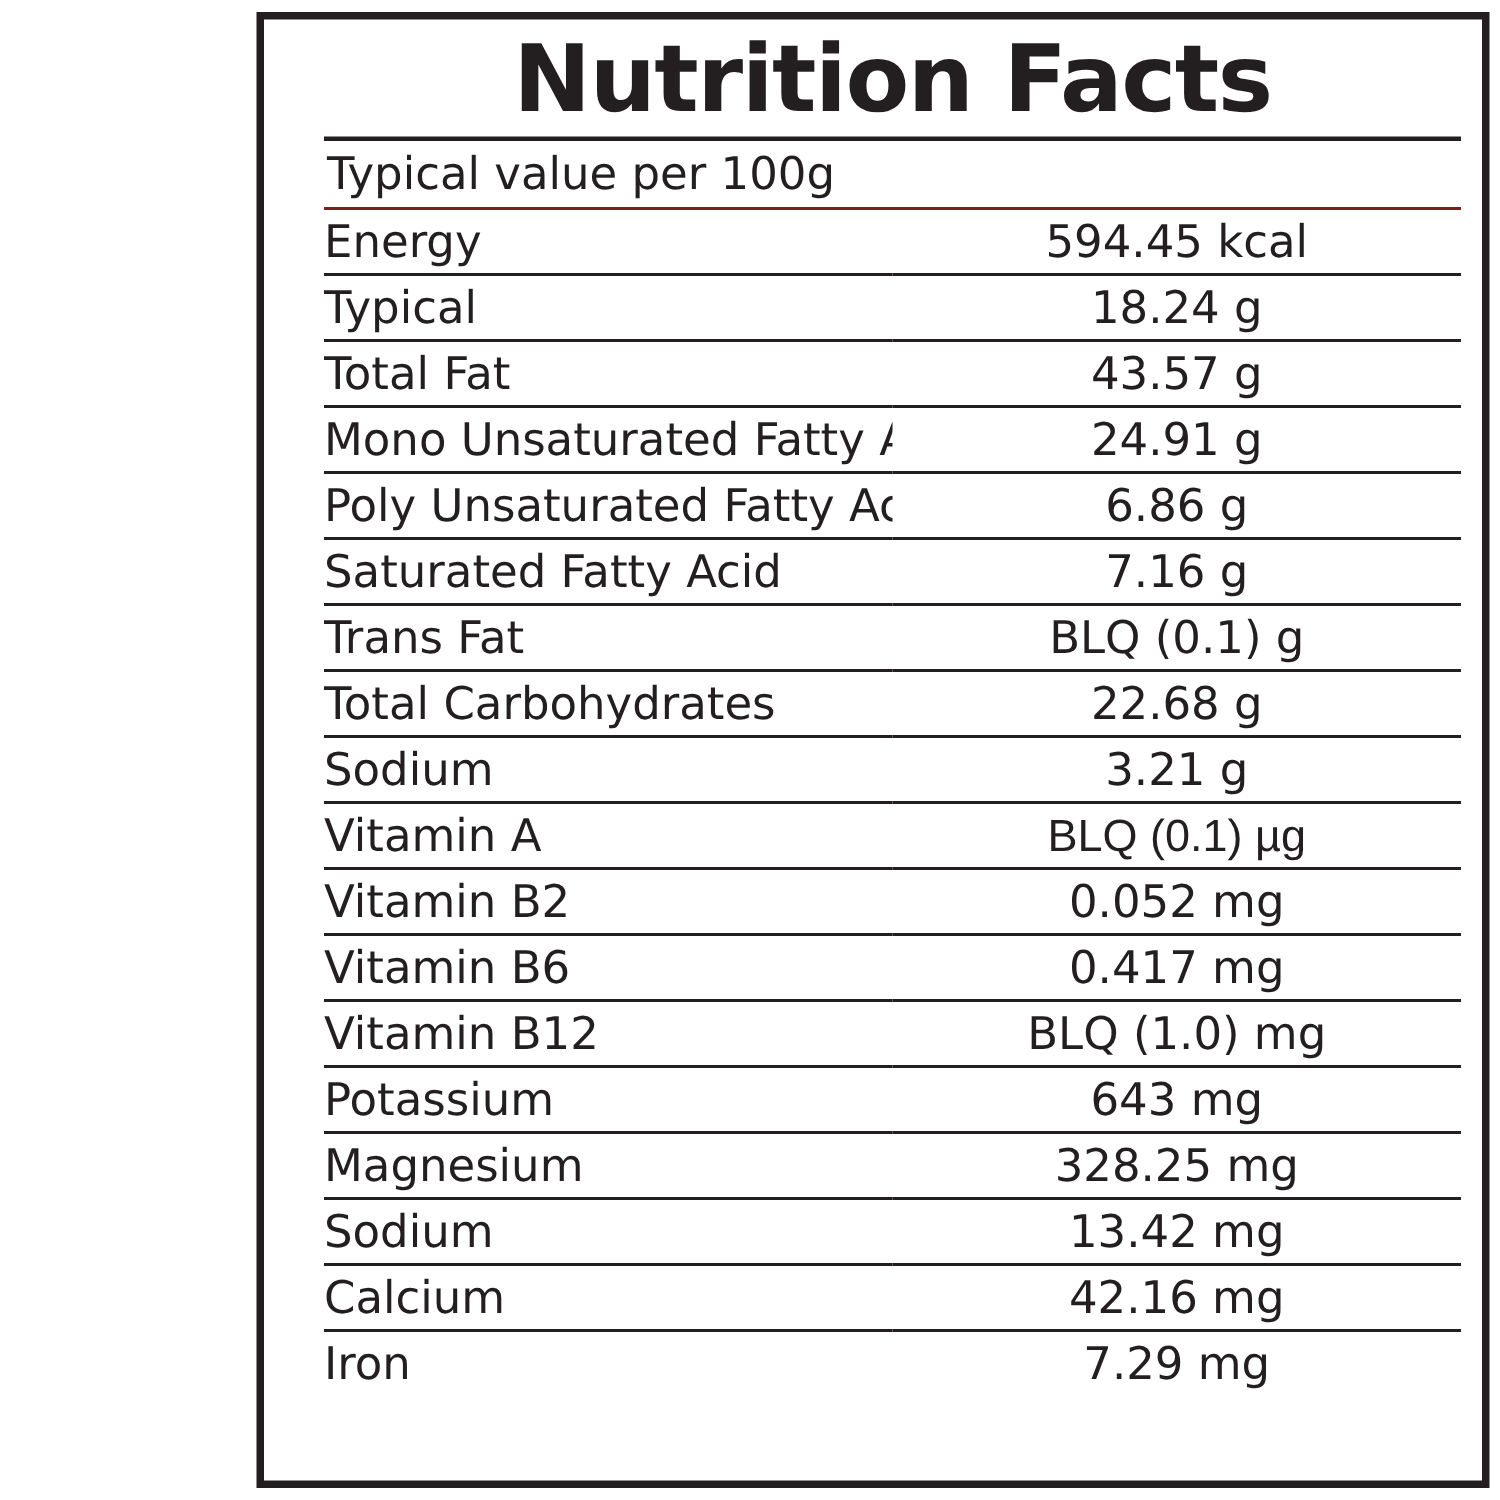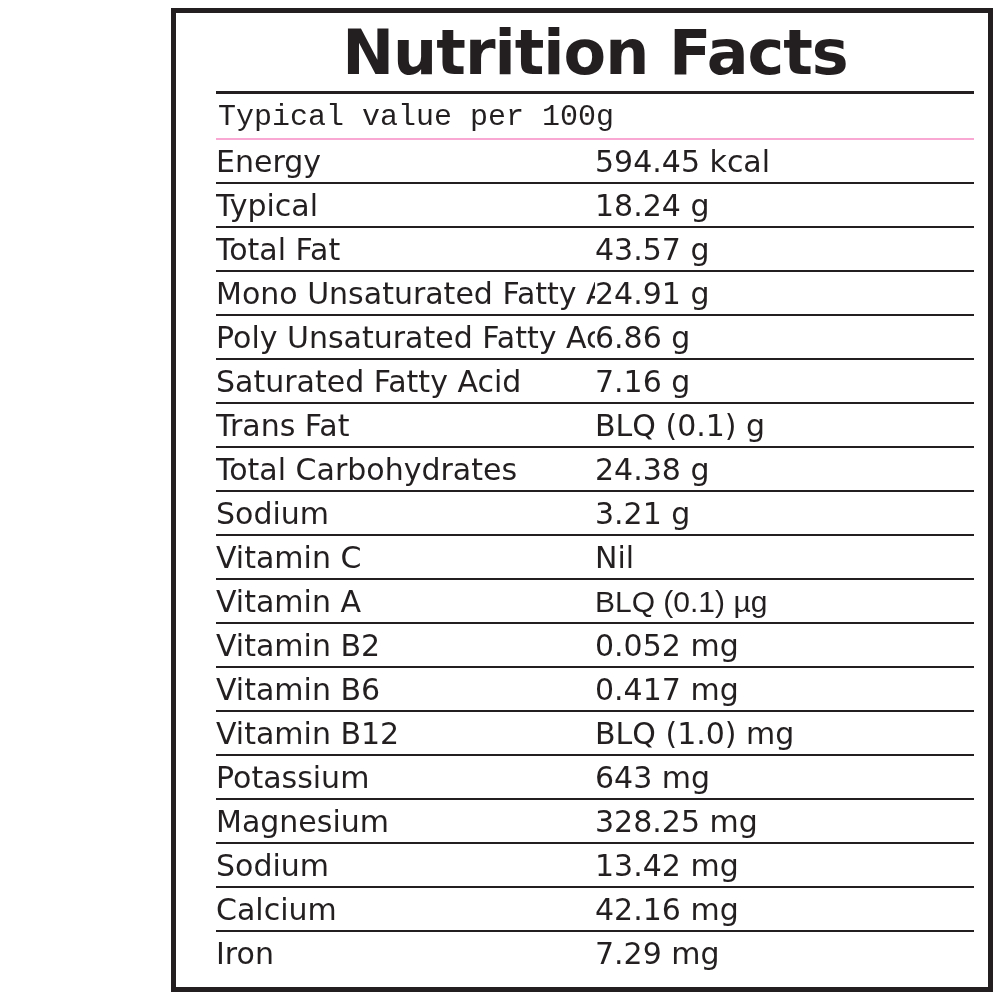--- a/index.html
+++ b/index.html
@@ -52,23 +52,22 @@
     padding: 4px 0 6px 0;
     border-bottom: 3px solid #231f20;
     color: #231f20;
     white-space: nowrap;
   }
 
   .subtitle {
     font-size: 30px;
     line-height: 34px;
     padding: 6px 0 4px 2px;
-    border-bottom: 2px solid #f9a8d4;
+    border-bottom: 2px solid #7f1d1d;
     color: #231f20;
-    font-family: Liberation Mono, monospace;
   }
 
   table.nutrition {
     width: 100%;
     border-collapse: collapse;
     table-layout: fixed;
   }
 
   table.nutrition td {
     font-size: 30px;
@@ -83,21 +82,21 @@
   table.nutrition tr:last-child td {
     border-bottom: none;
   }
 
   td.nutrient {
     text-align: left;
     padding-left: 2px;
   }
 
   td.value {
-    text-align: left;
+    text-align: center;
     padding-right: 4px;
   }
 
   .mu {
     font-family: Liberation Sans, sans-serif;
   }
 </style>
 </head>
 <body>
 
@@ -135,29 +134,25 @@
           <tr>
             <td class="nutrient">Saturated Fatty Acid</td>
             <td class="value">7.16 g</td>
           </tr>
           <tr>
             <td class="nutrient">Trans Fat</td>
             <td class="value">BLQ (0.1) g</td>
           </tr>
           <tr>
             <td class="nutrient">Total Carbohydrates</td>
-            <td class="value">24.38 g</td>
+            <td class="value">22.68 g</td>
           </tr>
           <tr>
             <td class="nutrient">Sodium</td>
             <td class="value">3.21 g</td>
-          </tr>
-          <tr>
-            <td class="nutrient">Vitamin C</td>
-            <td class="value">Nil</td>
           </tr>
           <tr>
             <td class="nutrient">Vitamin A</td>
             <td class="value mu">BLQ (0.1) µg</td>
           </tr>
           <tr>
             <td class="nutrient">Vitamin B2</td>
             <td class="value">0.052 mg</td>
           </tr>
           <tr>

